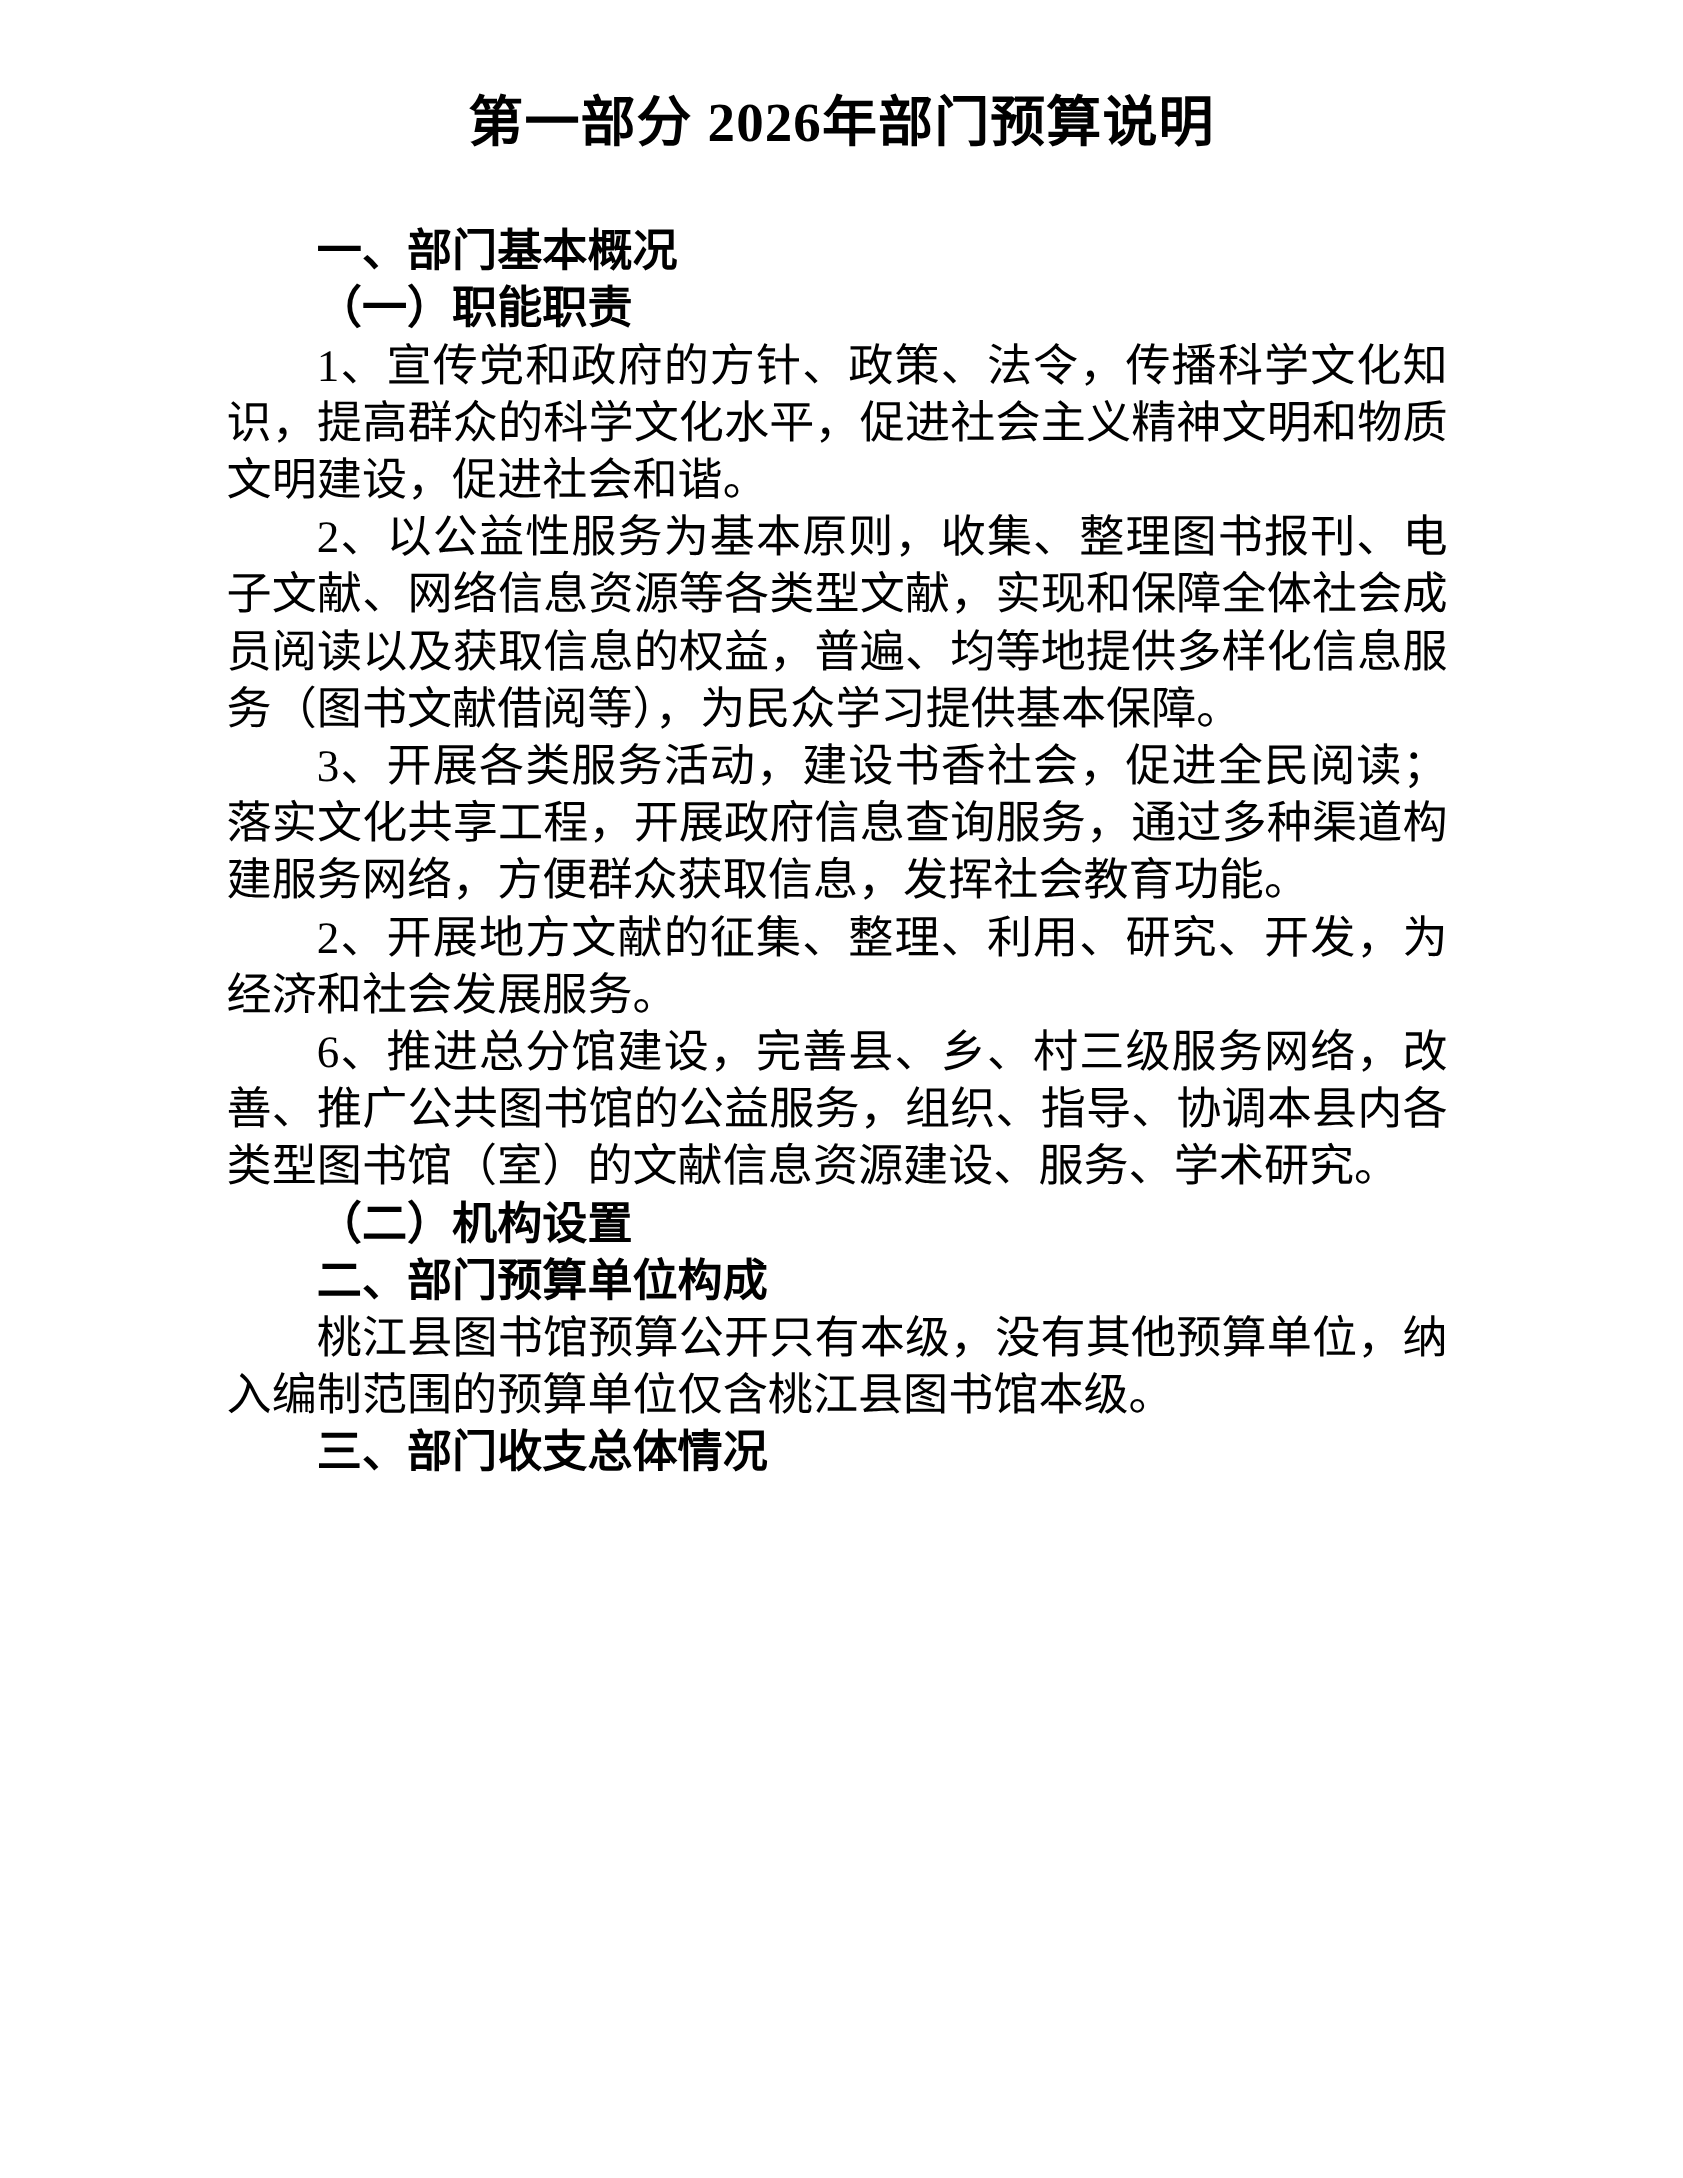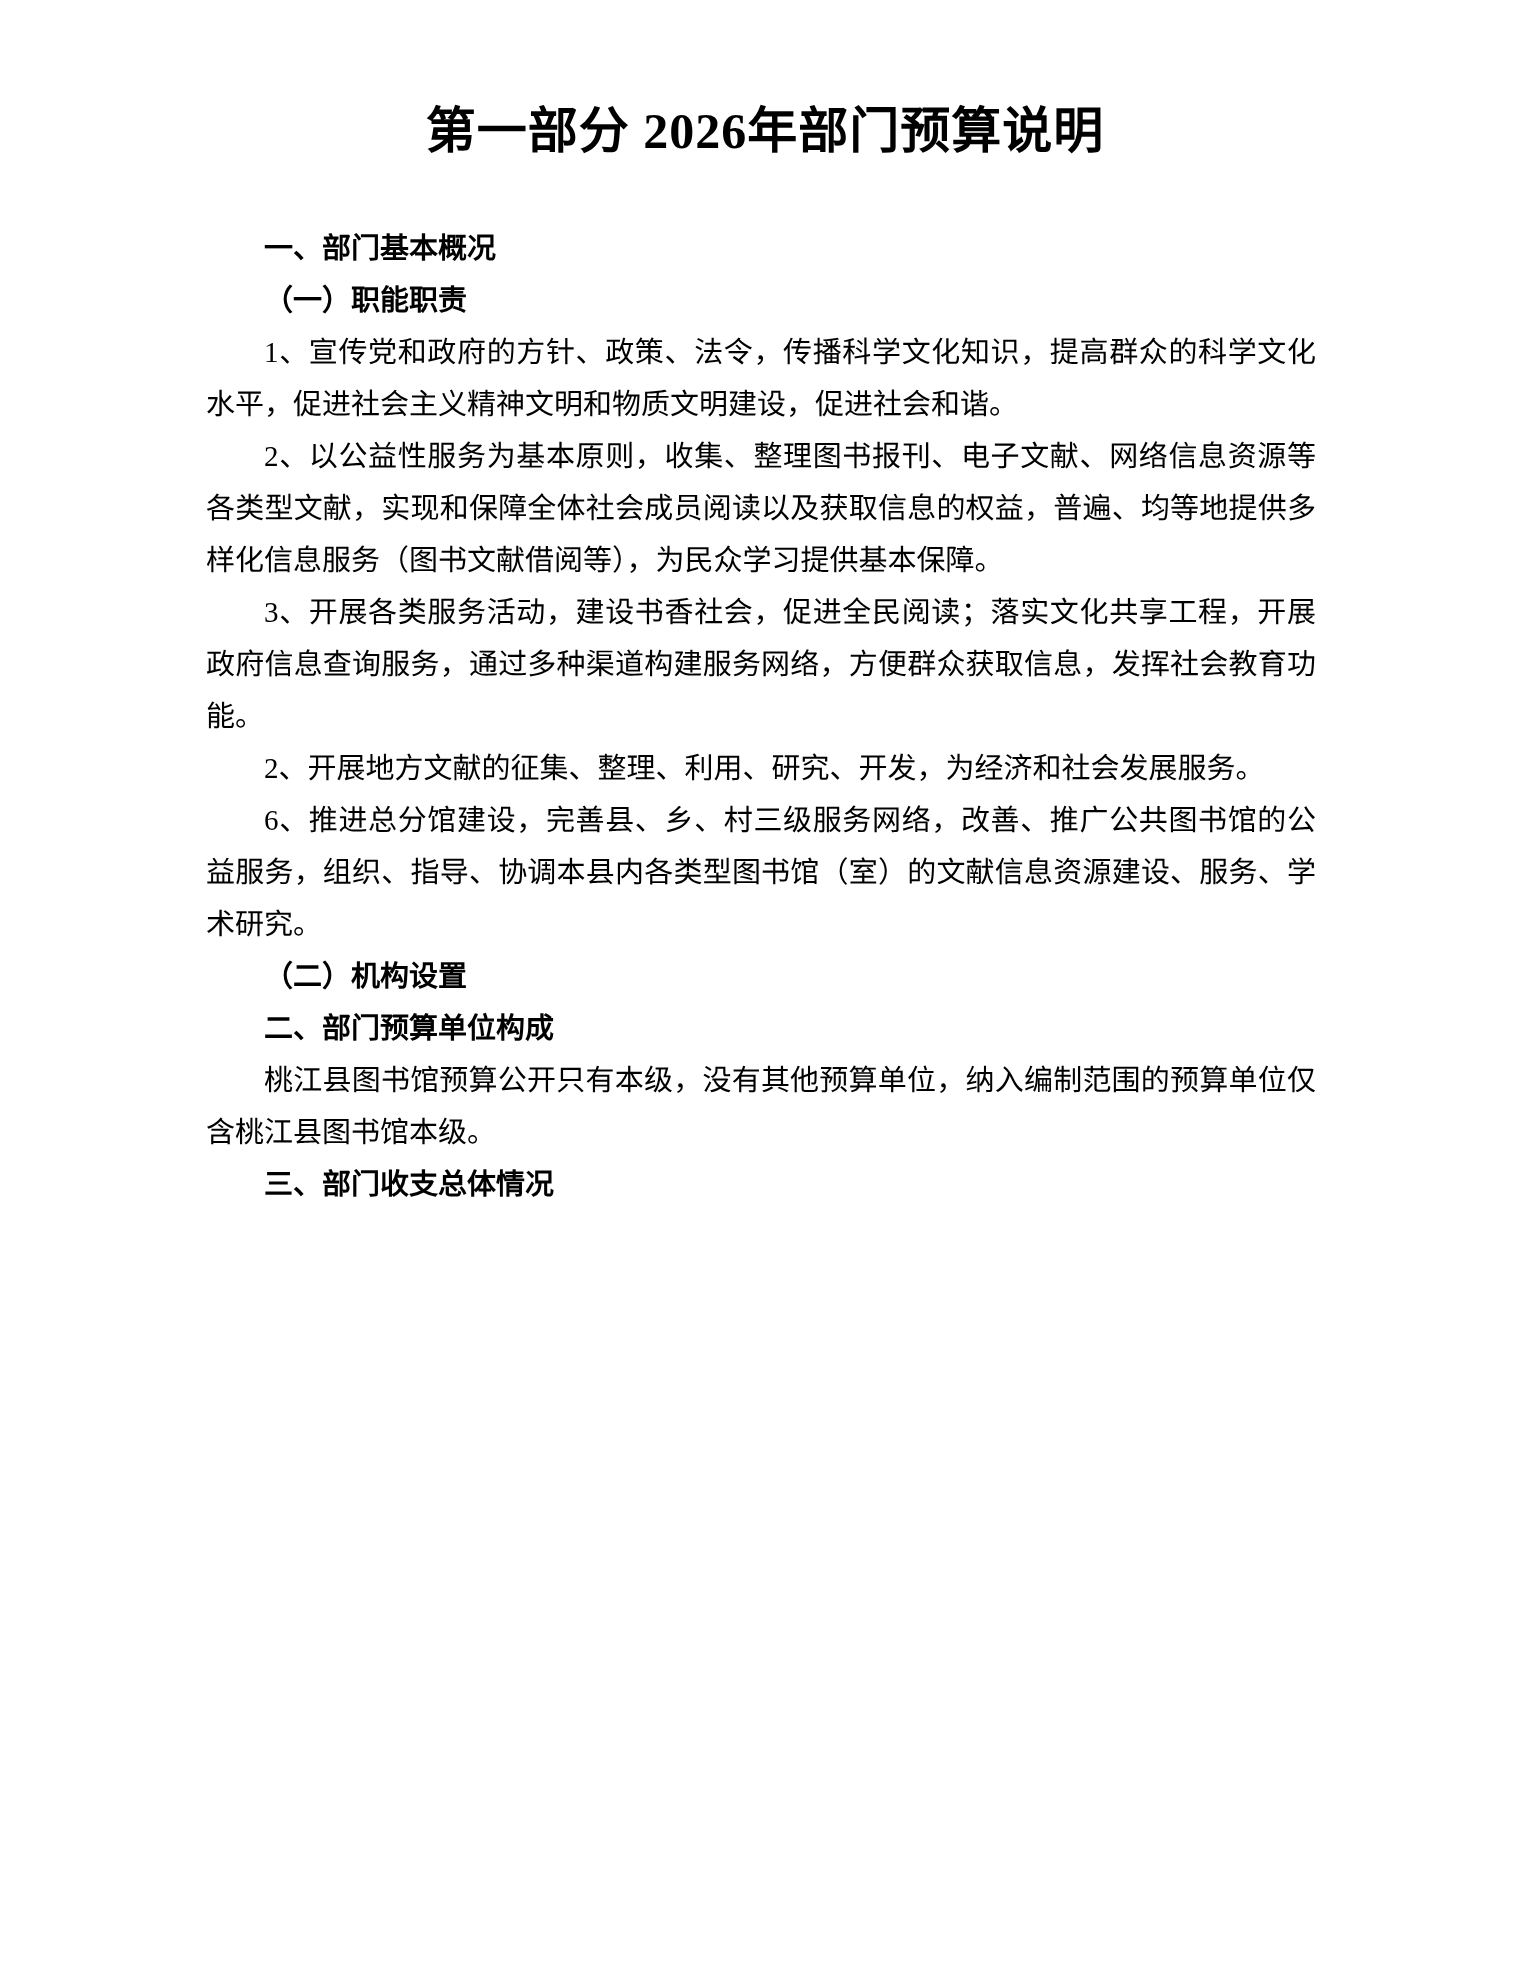--- a/index.html
+++ b/index.html
@@ -11,33 +11,33 @@
   .page {
     position: relative;
     width: 1530px;
     height: 1980px;
     background: #ffffff;
     color: #000000;
     overflow: hidden;
   }
   .doc-title {
     margin: 0;
-    padding-top: 100px;
+    padding-top: 80px;
     text-align: center;
     font-family: "Liberation Serif", "DejaVu Serif", serif;
     font-weight: 700;
     font-size: 50px;
     line-height: 62px;
     letter-spacing: 1px;
   }
   .content {
     margin: 60px 0 0 206px;
     width: 1110px;
     font-family: "Liberation Serif", "DejaVu Serif", serif;
-    font-size: 29px;
+    font-size: 41px;
     line-height: 52px;
     text-align: justify;
     word-break: normal;
   }
   .para {
     margin: 0;
     padding: 0;
     text-indent: 2em;
   }
   .para.heading {

